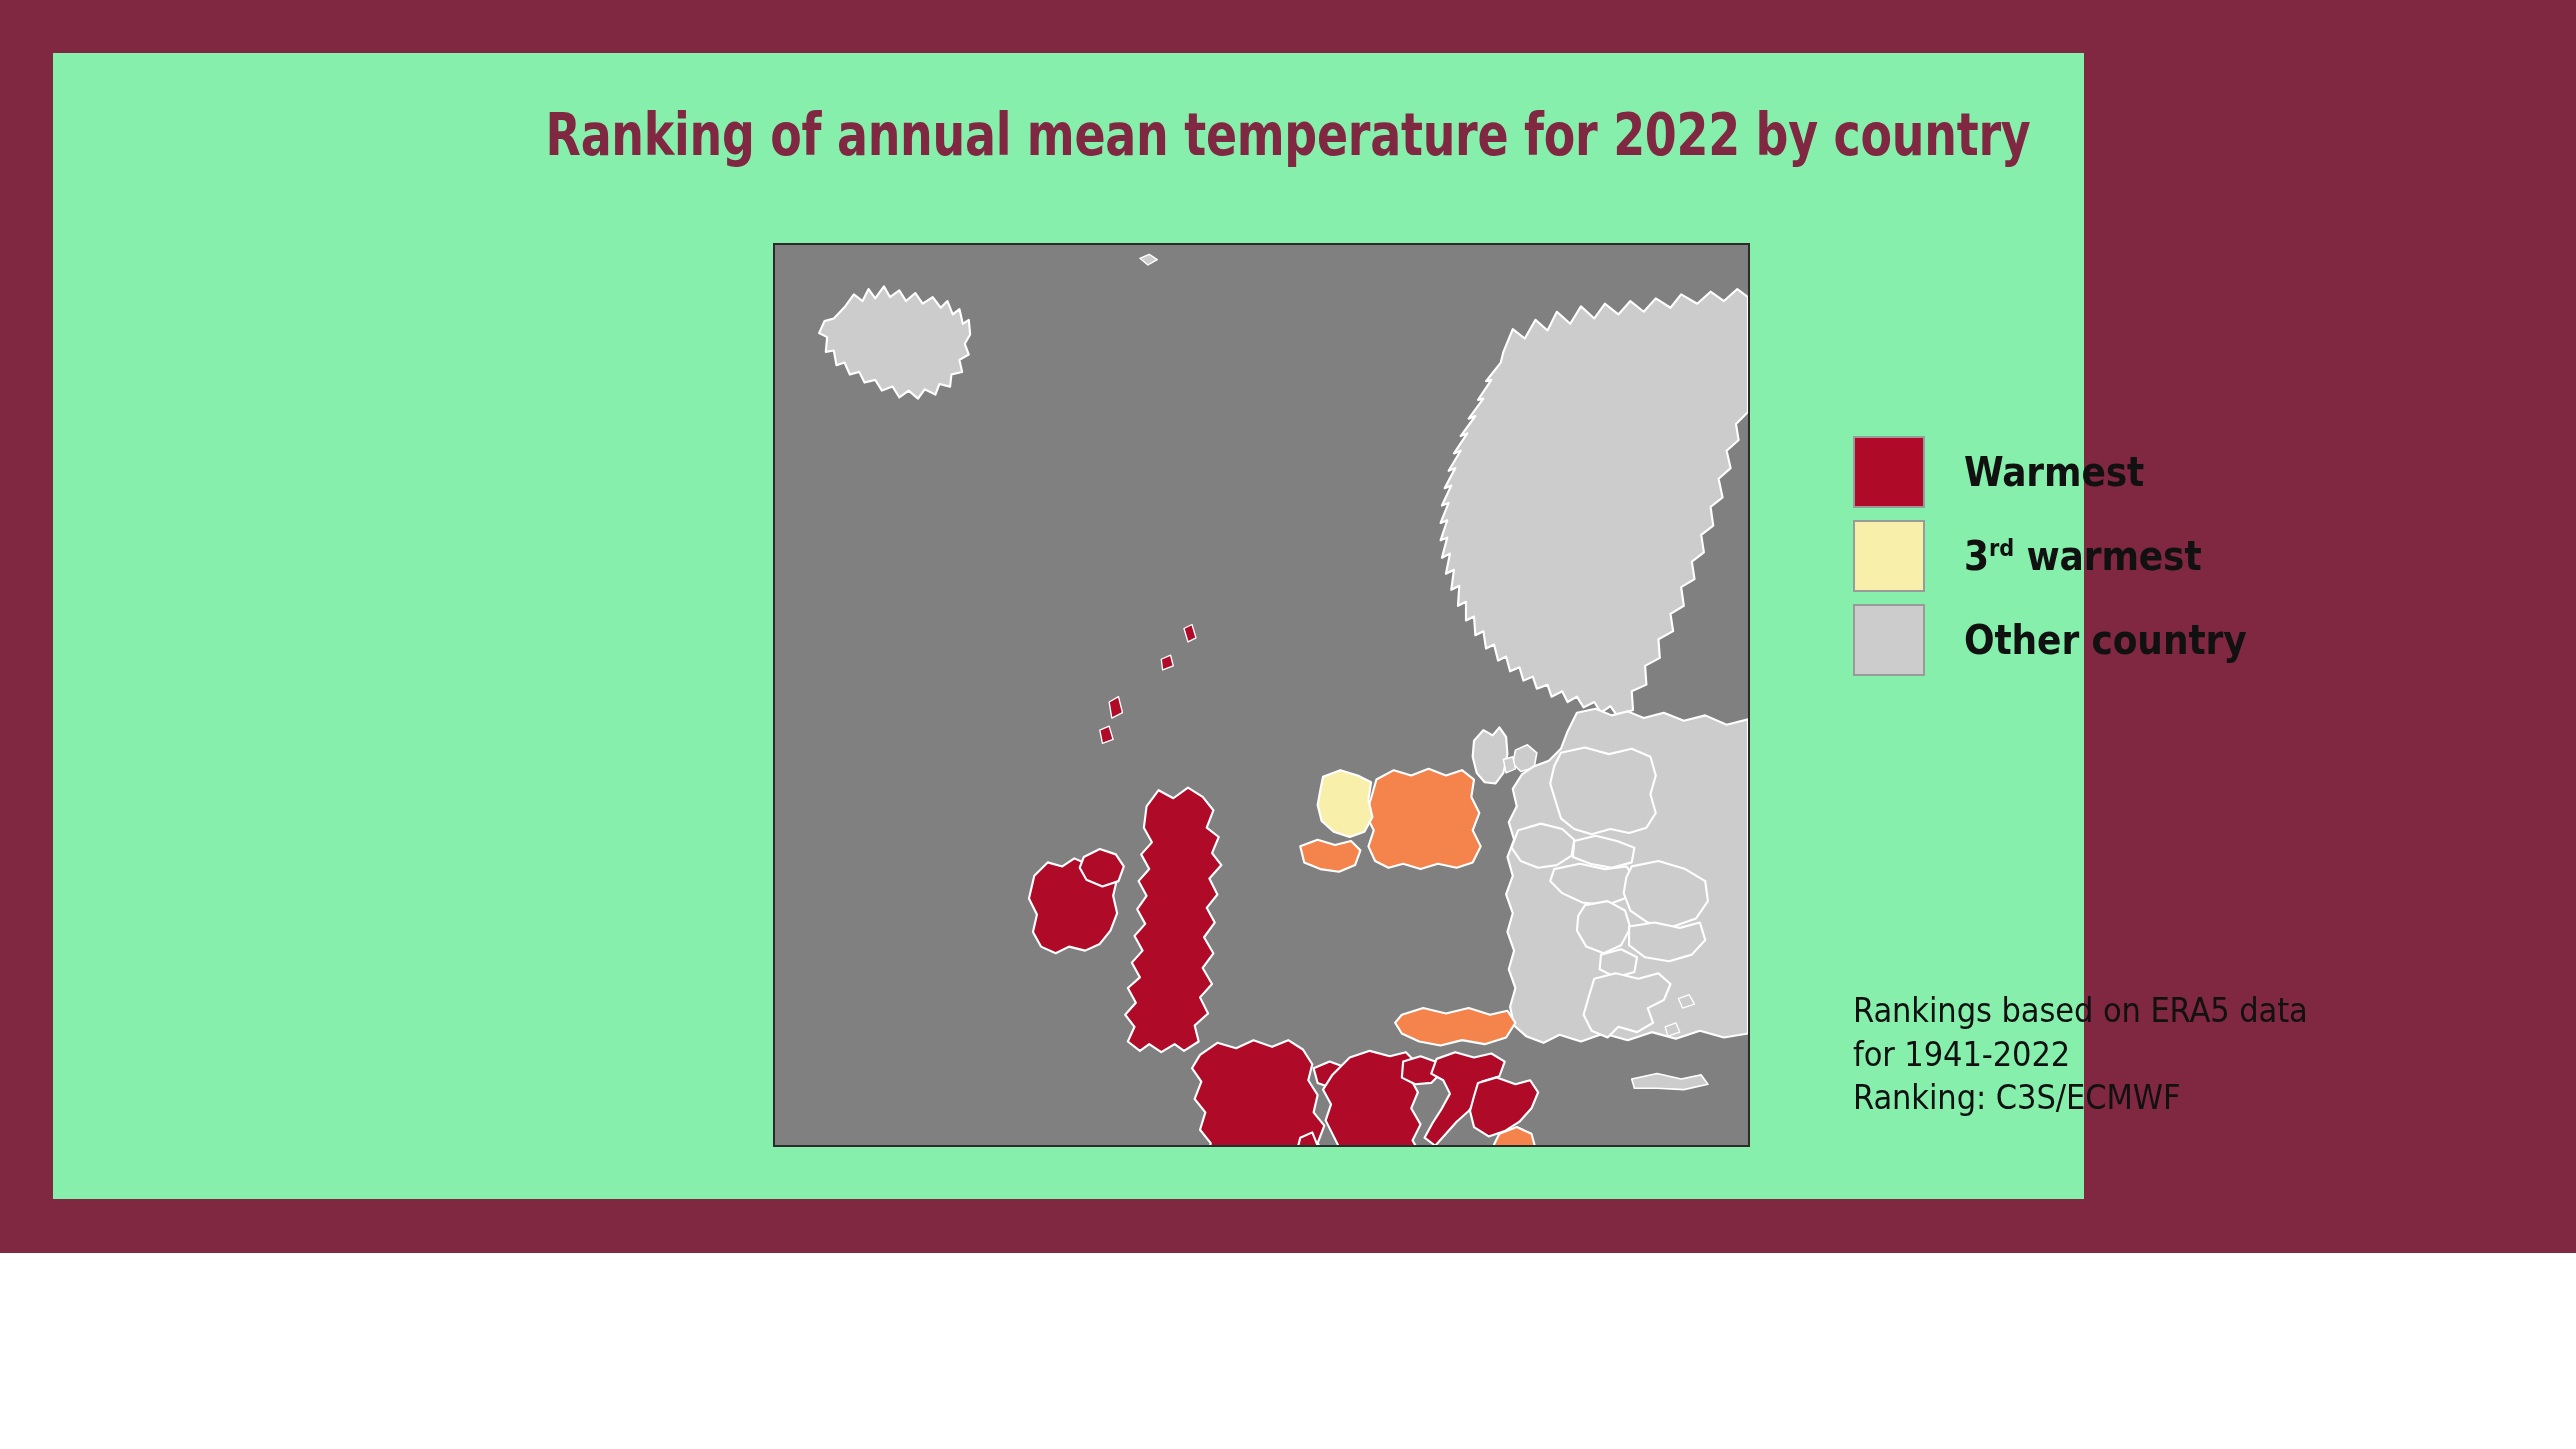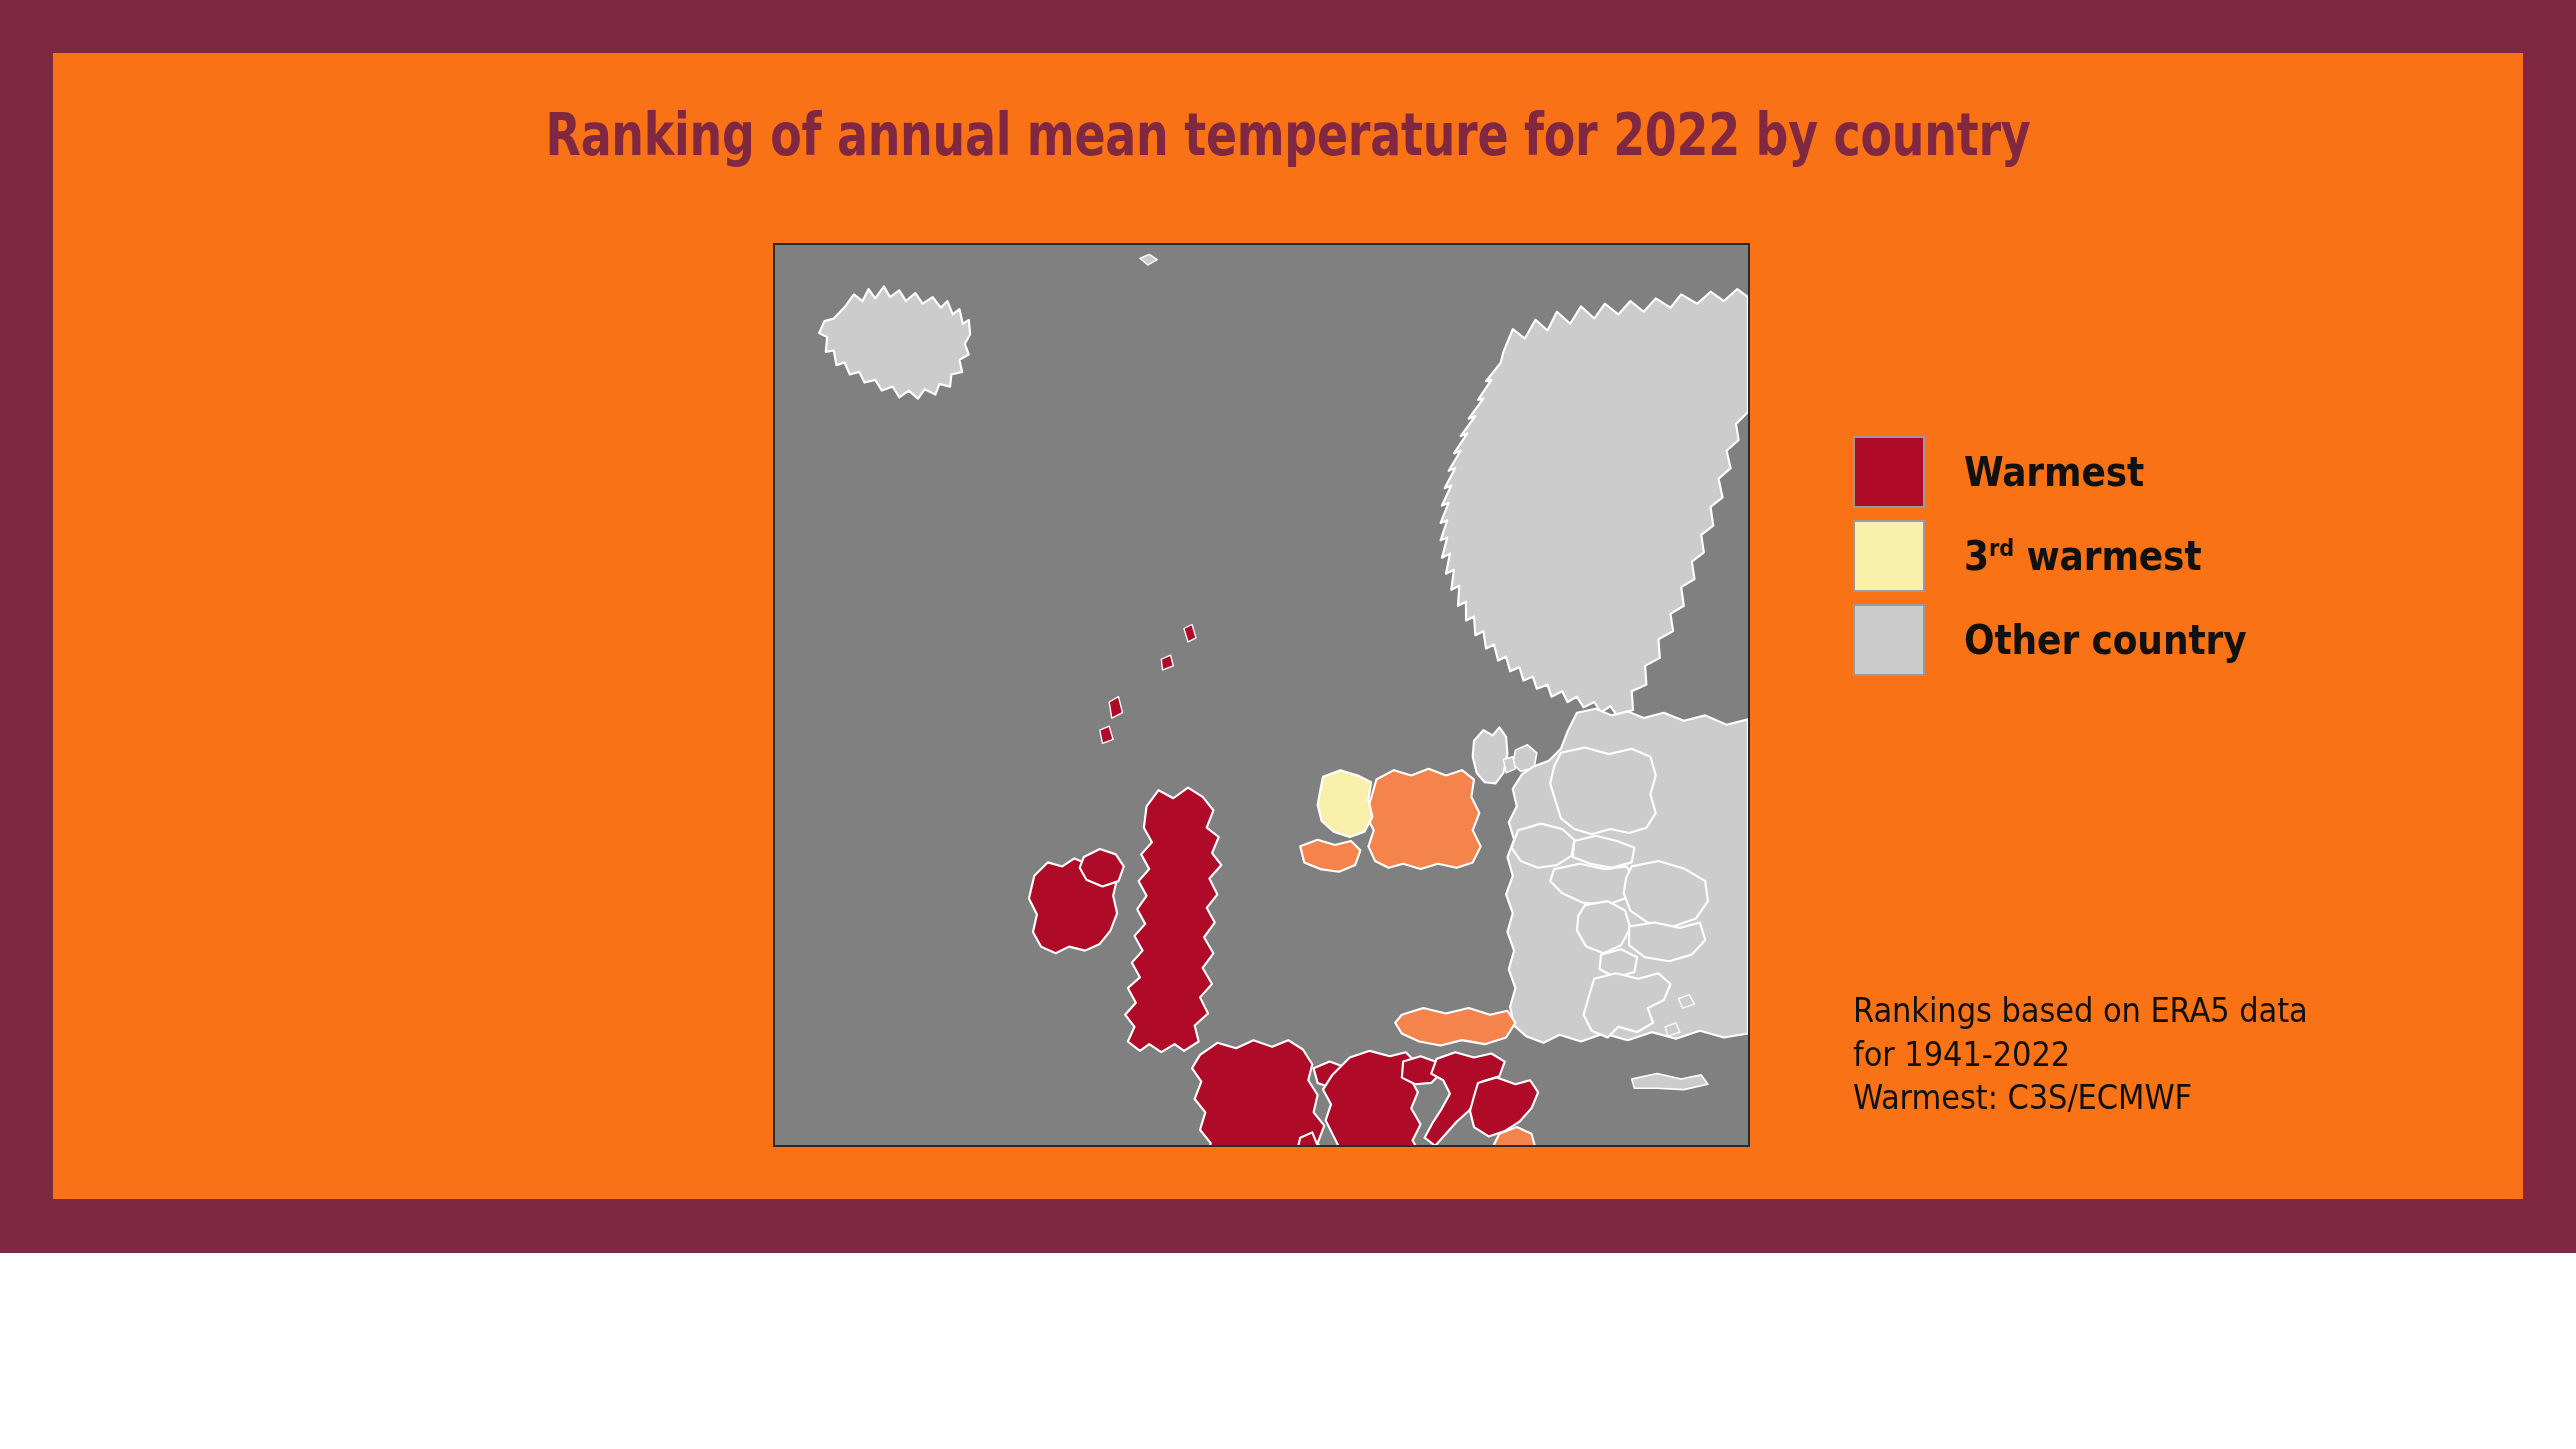--- a/index.html
+++ b/index.html
@@ -20,23 +20,23 @@
     position: absolute;
     left: 0; top: 0;
     width: 2576px;
     height: 1253px;
     background: #802742;
   }
   #poster-card {
     position: absolute;
     left: 53px;
     top: 53px;
-    width: 2470px;
+    width: 2031px;
     height: 1146px;
-    background: #f97316;
+    background: #86efac;
   }
 
   
   #poster-title {
     position: absolute;
     left: 0;
     top: 48px;
     width: 2470px;
     text-align: center;
     color: #802742;
@@ -293,21 +293,21 @@
 
       <div class="legend-row">
         <div class="legend-swatch" style="background:#CCCCCC"></div>
         <div class="legend-label">Other country</div>
       </div>
     </div>
 
     <div id="caption">
       <div>Rankings based on ERA5 data</div>
       <div>for 1941-2022</div>
-      <div>Warmest: C3S/ECMWF</div>
+      <div>Ranking: C3S/ECMWF</div>
     </div>
 
   </div>
 </div>
 
 <div id="footer">
 
   
   
 

